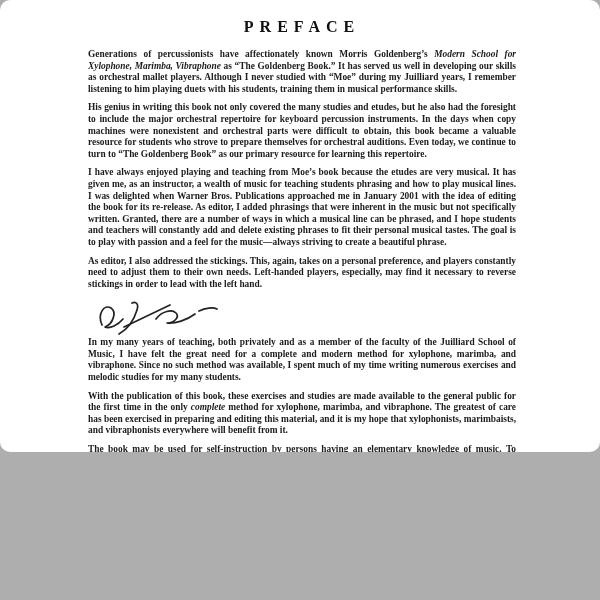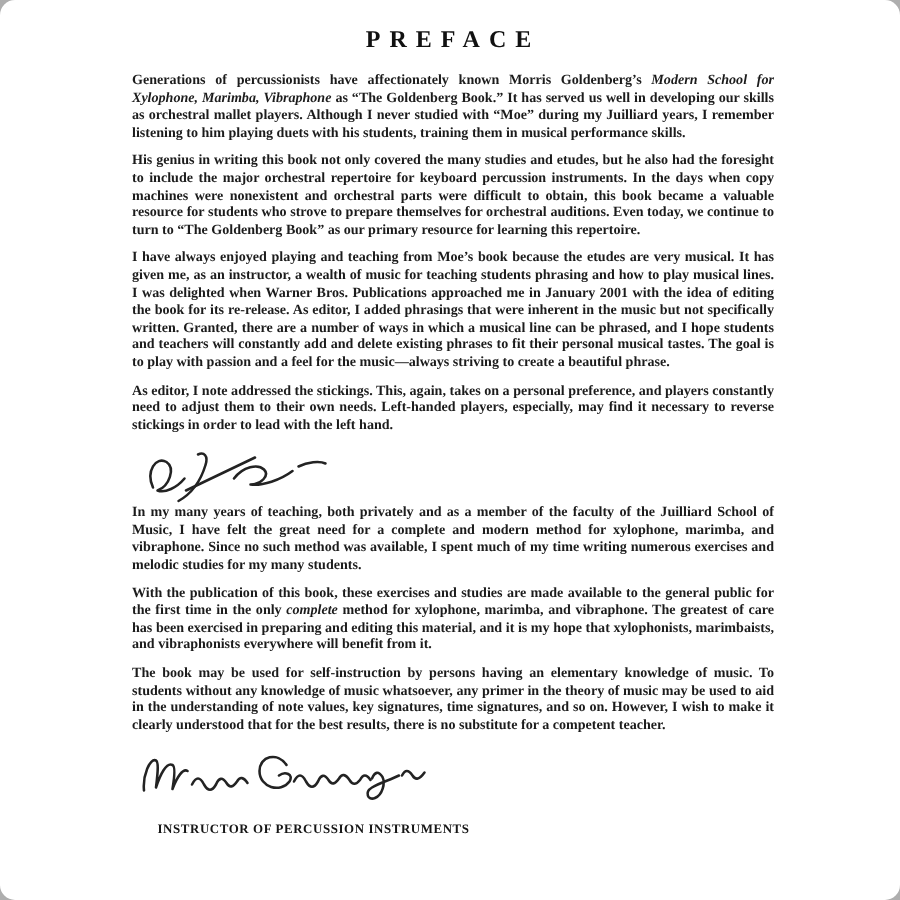--- a/index.html
+++ b/index.html
@@ -1,17 +1,17 @@
 <!DOCTYPE html>
 <html><head>
 <meta charset="utf-8">
 <style>
   html, body { margin: 0; padding: 0; background: #aeaeae; }
   .scan {
-    width: 600px; height: 600px; margin: 0 auto; position: relative;
+    width: 600px; height: 452px; margin: 0 auto; position: relative;
     background: #ffffff; border-radius: 10px; box-sizing: border-box;
     padding: 12px 84px 4px 88px; overflow: hidden;
     font-family: "Liberation Serif", serif; color: #1a1a1a;
   }
   h1.title {
     text-align: center; font-size: 16px; font-weight: bold;
     letter-spacing: 6px; margin: 6px 0 13px 0; color: #111;
   }
   p.par {
     margin: 0 0 7px 0; font-size: 9.4px; line-height: 11.6px;
@@ -33,21 +33,21 @@
 </head>
 <body>
 
 <div class="scan">
 
   <h1 class="title">PREFACE</h1>
 
   <p class="par"><span>Generations of percussionists have affectionately known Morris Goldenberg’s </span><em>Modern School for Xylophone, Marimba, Vibraphone</em><span> as “The Goldenberg Book.” It has served us well in developing our skills as orchestral mallet players. Although I never studied with “Moe” during my Juilliard years, I remember listening to him playing duets with his students, training them in musical performance skills.</span></p>
   <p class="par"><span>His genius in writing this book not only covered the many studies and etudes, but he also had the foresight to include the major orchestral repertoire for keyboard percussion instruments. In the days when copy machines were nonexistent and orchestral parts were difficult to obtain, this book became a valuable resource for students who strove to prepare themselves for orchestral auditions. Even today, we continue to turn to “The Goldenberg Book” as our primary resource for learning this repertoire.</span></p>
   <p class="par"><span>I have always enjoyed playing and teaching from Moe’s book because the etudes are very musical. It has given me, as an instructor, a wealth of music for teaching students phrasing and how to play musical lines. I was delighted when Warner Bros. Publications approached me in January 2001 with the idea of editing the book for its re-release. As editor, I added phrasings that were inherent in the music but not specifically written. Granted, there are a number of ways in which a musical line can be phrased, and I hope students and teachers will constantly add and delete existing phrases to fit their personal musical tastes. The goal is to play with passion and a feel for the music—always striving to create a beautiful phrase.</span></p>
-  <p class="par"><span>As editor, I note addressed the stickings. This, again, takes on a personal preference, and players constantly need to adjust them to their own needs. Left-handed players, especially, may find it necessary to reverse stickings in order to lead with the left hand.</span></p>
+  <p class="par"><span>As editor, I also addressed the stickings. This, again, takes on a personal preference, and players constantly need to adjust them to their own needs. Left-handed players, especially, may find it necessary to reverse stickings in order to lead with the left hand.</span></p>
 
   <div class="sig-block">
     <svg width="132" height="40" viewBox="0 0 132 40">
       <path class="ink" d="M12,28 C7,17 14,7 21,11 C27,15 23,27 15,30 C20,32 28,28 33,22"></path>
       <path class="ink" d="M42,6 C46,4 49,7 47,13 C44,23 38,32 29,37"></path>
       <path class="ink" d="M34,30 L80,8"></path>
       <path class="ink" d="M66,22 C72,14 82,12 86,16 C90,20 84,26 77,26 C85,27 97,23 105,17"></path>
       <path class="ink" d="M109,14 C115,11 123,10 127,12"></path>
     </svg>
   </div>

